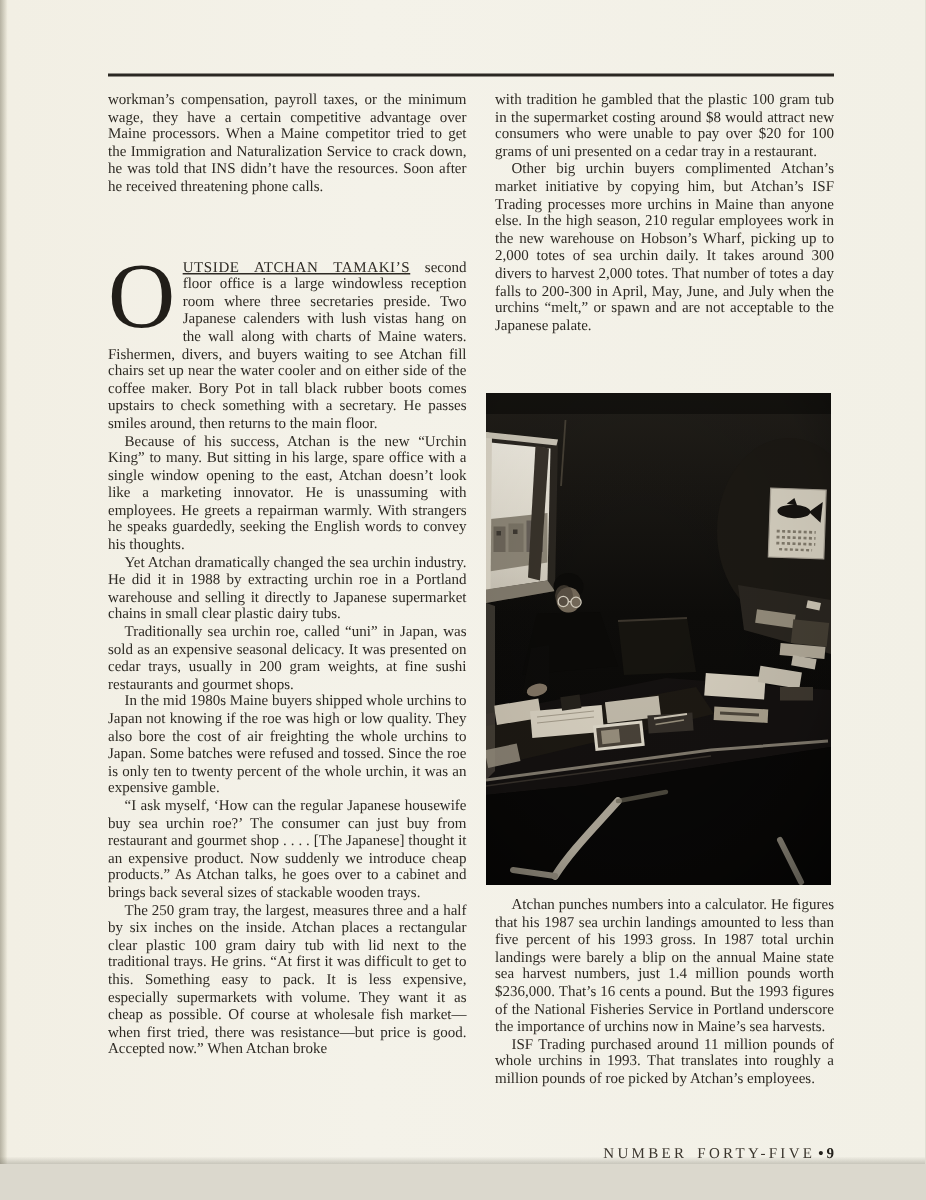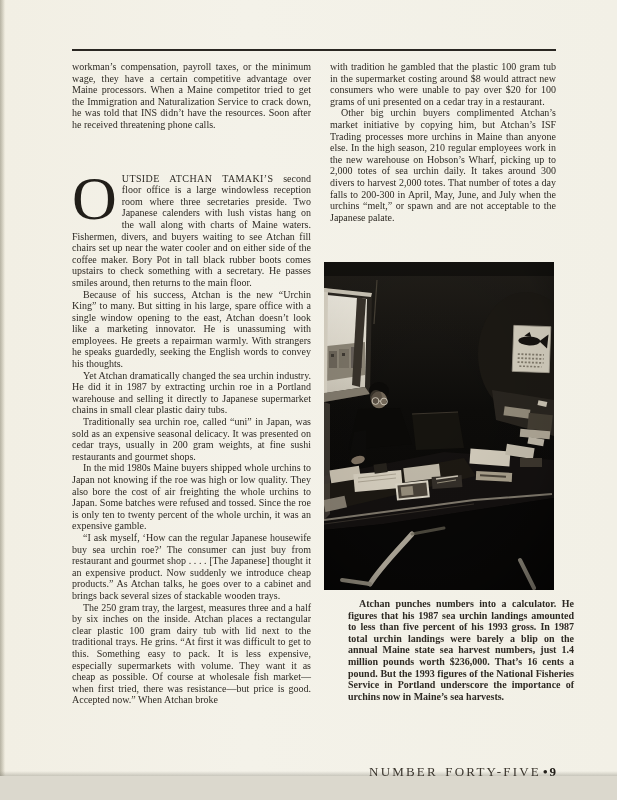--- a/index.html
+++ b/index.html
@@ -11,51 +11,51 @@
   }
   .edge-left{position:absolute;left:0;top:0;width:5px;height:800px;
     background:linear-gradient(90deg,rgba(120,118,105,.45),rgba(120,118,105,0));}
   .edge-bottom{position:absolute;left:0;bottom:0;width:617px;height:5px;
     background:linear-gradient(0deg,rgba(120,118,105,.35),rgba(120,118,105,0));}
   .top-rule{position:absolute;left:72px;top:49px;width:484px;height:2px;background:#2a2722;}
   .col{position:absolute;font-size:10px;line-height:11.6px;text-align:justify;}
   .col p{margin:0;}
   .col-left{left:72px;top:61px;width:239px;}
   .col-right-top{left:330px;top:61px;width:226px;}
-  .col-right-bottom{left:348px;top:598px;width:226px;font-weight:bold;}
+  .col-right-bottom{left:330px;top:598px;width:226px;}
   .indent{text-indent:11px;}
   .gap-before{margin-top:42px !important;}
   .dropcap{
     float:left;font-size:62px;line-height:46px;height:46px;
     padding:2px 5px 0 0;color:#211e19;font-weight:400;
   }
-  .leadcaps{letter-spacing:.4px;}
+  .leadcaps{letter-spacing:.4px;text-decoration:underline;}
   .photo{position:absolute;left:324px;top:262px;width:230px;height:328px;margin:0;}
   .photo svg{display:block;width:230px;height:328px;}
   .sr{position:absolute;width:1px;height:1px;overflow:hidden;clip:rect(0 0 0 0);white-space:nowrap;}
   .footer{
     position:absolute;left:330px;top:764px;width:226px;text-align:right;
-    font-size:13px;letter-spacing:2.2px;color:#3a352d;word-spacing:2px;
+    font-size:10px;letter-spacing:2.2px;color:#3a352d;word-spacing:2px;
   }
   .footer .bullet{font-weight:bold;color:#23201b;letter-spacing:0;padding:0 2px;}
   .footer .pgnum{font-weight:bold;color:#23201b;letter-spacing:0;}
 </style>
 </head>
 <body>
 
 <div class="page">
   <div class="edge-left"></div>
   <div class="edge-bottom"></div>
   <div class="top-rule"></div>
 
   <div class="col col-left">
     <p>workman’s compensation, payroll taxes, or the minimum wage, they have a certain competitive advantage over Maine processors. When a Maine competitor tried to get the Immigration and Naturalization Service to crack down, he was told that INS didn’t have the resources. Soon after he received threatening phone calls.</p>
     <p class="gap-before"><span class="dropcap">O</span><span class="leadcaps">UTSIDE ATCHAN TAMAKI’S</span><span> second floor office is a large windowless reception room where three secretaries preside. Two Japanese calenders with lush vistas hang on the wall along with charts of Maine waters. Fishermen, divers, and buyers waiting to see Atchan fill chairs set up near the water cooler and on either side of the coffee maker. Bory Pot in tall black rubber boots comes upstairs to check something with a secretary. He passes smiles around, then returns to the main floor.</span></p>
     <p class="indent">Because of his success, Atchan is the new “Urchin King” to many. But sitting in his large, spare office with a single window opening to the east, Atchan doesn’t look like a marketing innovator.  He is unassuming with employees. He greets a repairman warmly. With strangers he speaks guardedly, seeking the English words to convey his thoughts.</p>
-    <p class="indent">Yet Atchan dramatically changed the sea urchin industry. He did it in 1987 by extracting urchin roe in a Portland warehouse and selling it directly to Japanese supermarket chains in small clear plastic dairy tubs.</p>
+    <p class="indent">Yet Atchan dramatically changed the sea urchin industry. He did it in 1988 by extracting urchin roe in a Portland warehouse and selling it directly to Japanese supermarket chains in small clear plastic dairy tubs.</p>
     <p class="indent">Traditionally sea urchin roe, called “uni” in Japan, was sold as an expensive seasonal delicacy. It was presented on cedar trays, usually in 200 gram weights, at fine sushi restaurants and gourmet shops.</p>
     <p class="indent">In the mid 1980s Maine buyers shipped whole urchins to Japan not knowing if the roe was high or low quality. They also bore the cost of air freighting the whole urchins to Japan. Some batches were refused and tossed. Since the roe is only ten to twenty percent of the whole urchin, it was an expensive gamble.</p>
     <p class="indent">“I ask myself, ‘How can the regular Japanese housewife buy sea urchin roe?’ The consumer can just buy from restaurant and gourmet shop . . . . [The Japanese] thought it an expensive product.  Now suddenly we introduce cheap products.” As Atchan talks, he goes over to a cabinet and brings back several sizes of stackable wooden trays.</p>
     <p class="indent">The 250 gram tray, the largest, measures three and a half by six inches on the inside. Atchan places a rectangular clear plastic 100 gram dairy tub with lid next to the traditional trays. He grins. “At first it was difficult to get to this. Something easy to pack. It is less expensive, especially supermarkets with volume. They want it as cheap as possible. Of course at wholesale fish market—when first tried, there was resistance—but price is good. Accepted now.”  When Atchan broke</p>
   </div>
 
   <div class="col col-right-top">
     <p>with tradition he gambled that the plastic 100 gram tub in the supermarket costing around $8 would attract new consumers who were unable to pay over $20 for 100 grams of uni presented on a cedar tray in a restaurant.</p>
     <p class="indent">Other big urchin buyers complimented Atchan’s market initiative by copying him, but Atchan’s ISF Trading processes more urchins in Maine than anyone else. In the high season, 210 regular employees work in the new warehouse on Hobson’s Wharf, picking up to 2,000 totes of sea urchin daily. It takes around 300 divers to harvest 2,000 totes. That number of totes a day falls to 200-300 in April, May, June, and July when the urchins “melt,” or spawn and are not acceptable to the Japanese palate.</p>
   </div>
@@ -174,18 +174,19 @@
         <path d="M196,298 L210,326" stroke="#a39c8d" stroke-width="4" opacity="0.9"></path>
       </g>
 
       <rect x="0" y="0" width="230" height="328" fill="url(#vig)"></rect>
       <rect x="0" y="0" width="230" height="14" fill="rgba(5,5,4,0.5)"></rect>
     </svg>
   </figure>
 
   <div class="col col-right-bottom">
     <p class="indent">Atchan punches numbers into a calculator. He figures that his 1987 sea urchin landings amounted to less than five percent of his 1993 gross. In 1987 total urchin landings were barely a blip on the annual Maine state sea harvest numbers, just 1.4 million pounds worth $236,000. That’s 16 cents a pound. But the 1993 figures of the National Fisheries Service in Portland underscore the importance of urchins now in Maine’s sea harvests.</p>
+    <p class="indent">ISF Trading purchased around 11 million pounds of whole urchins in 1993. That translates into roughly a million pounds of roe picked by Atchan’s employees.</p>
   </div>
 
   <div class="footer">
     <span>NUMBER FORTY-FIVE</span><span class="bullet">•</span><span class="pgnum">9</span>
   </div>
 </div>
 
 </body></html>

